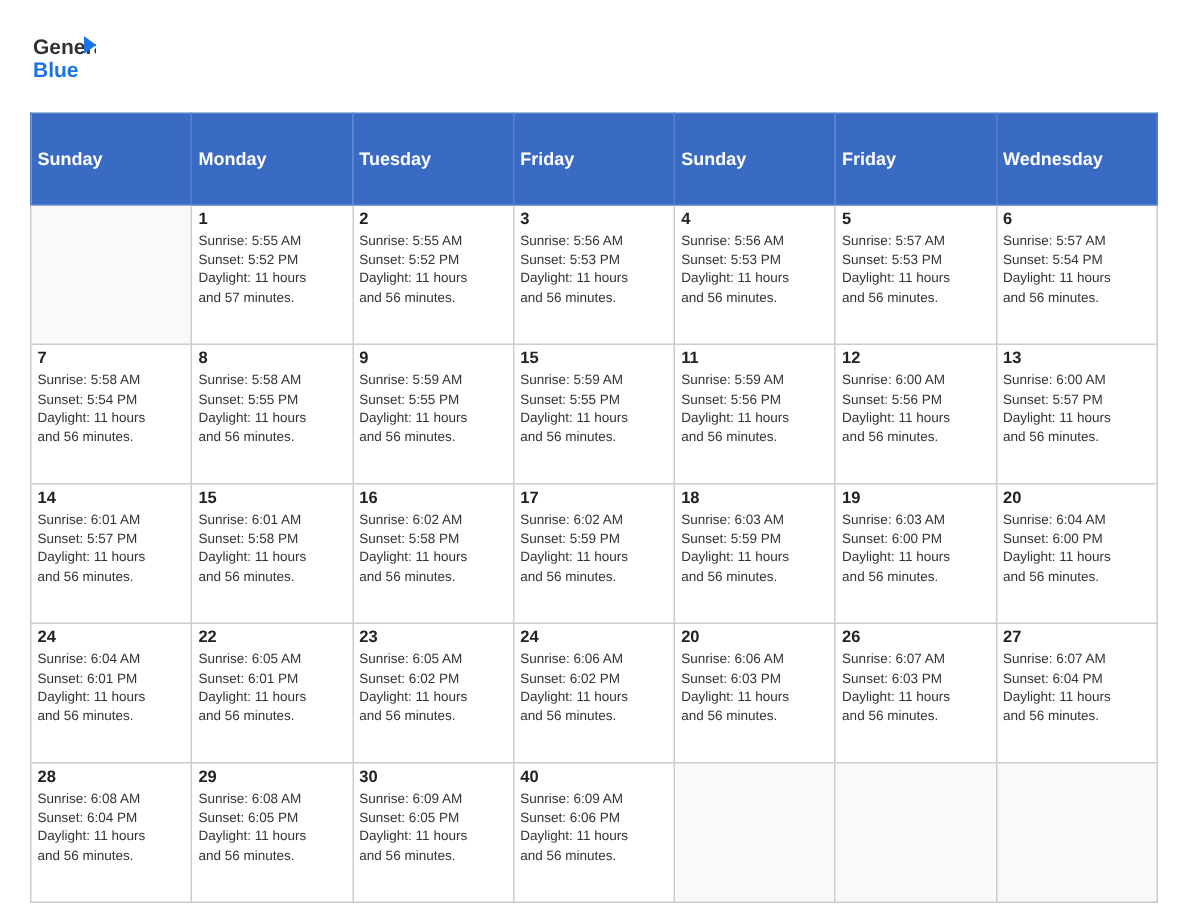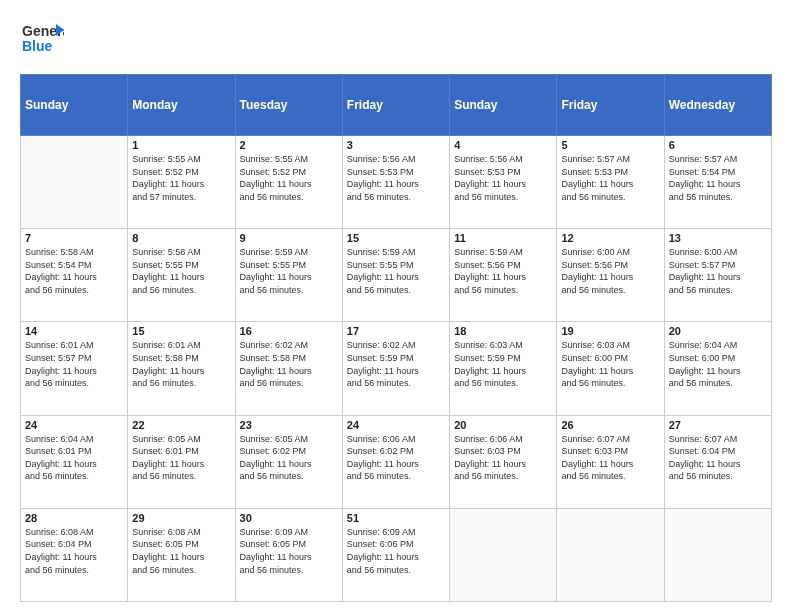--- a/index.html
+++ b/index.html
@@ -240,21 +240,21 @@
           </td>
           <td>
             <span class="day-num">29</span>
             <div class="day-info">Sunrise: 6:08 AM<br>Sunset: 6:05 PM<br>Daylight: 11 hours<br>and 56 minutes.</div>
           </td>
           <td>
             <span class="day-num">30</span>
             <div class="day-info">Sunrise: 6:09 AM<br>Sunset: 6:05 PM<br>Daylight: 11 hours<br>and 56 minutes.</div>
           </td>
           <td>
-            <span class="day-num">51</span>
+            <span class="day-num">40</span>
             <div class="day-info">Sunrise: 6:09 AM<br>Sunset: 6:06 PM<br>Daylight: 11 hours<br>and 56 minutes.</div>
           </td>
           <td class="empty-cell"></td>
           <td class="empty-cell"></td>
           <td class="empty-cell"></td>
         </tr>
       </tbody>
   </table>
 </div>
 

